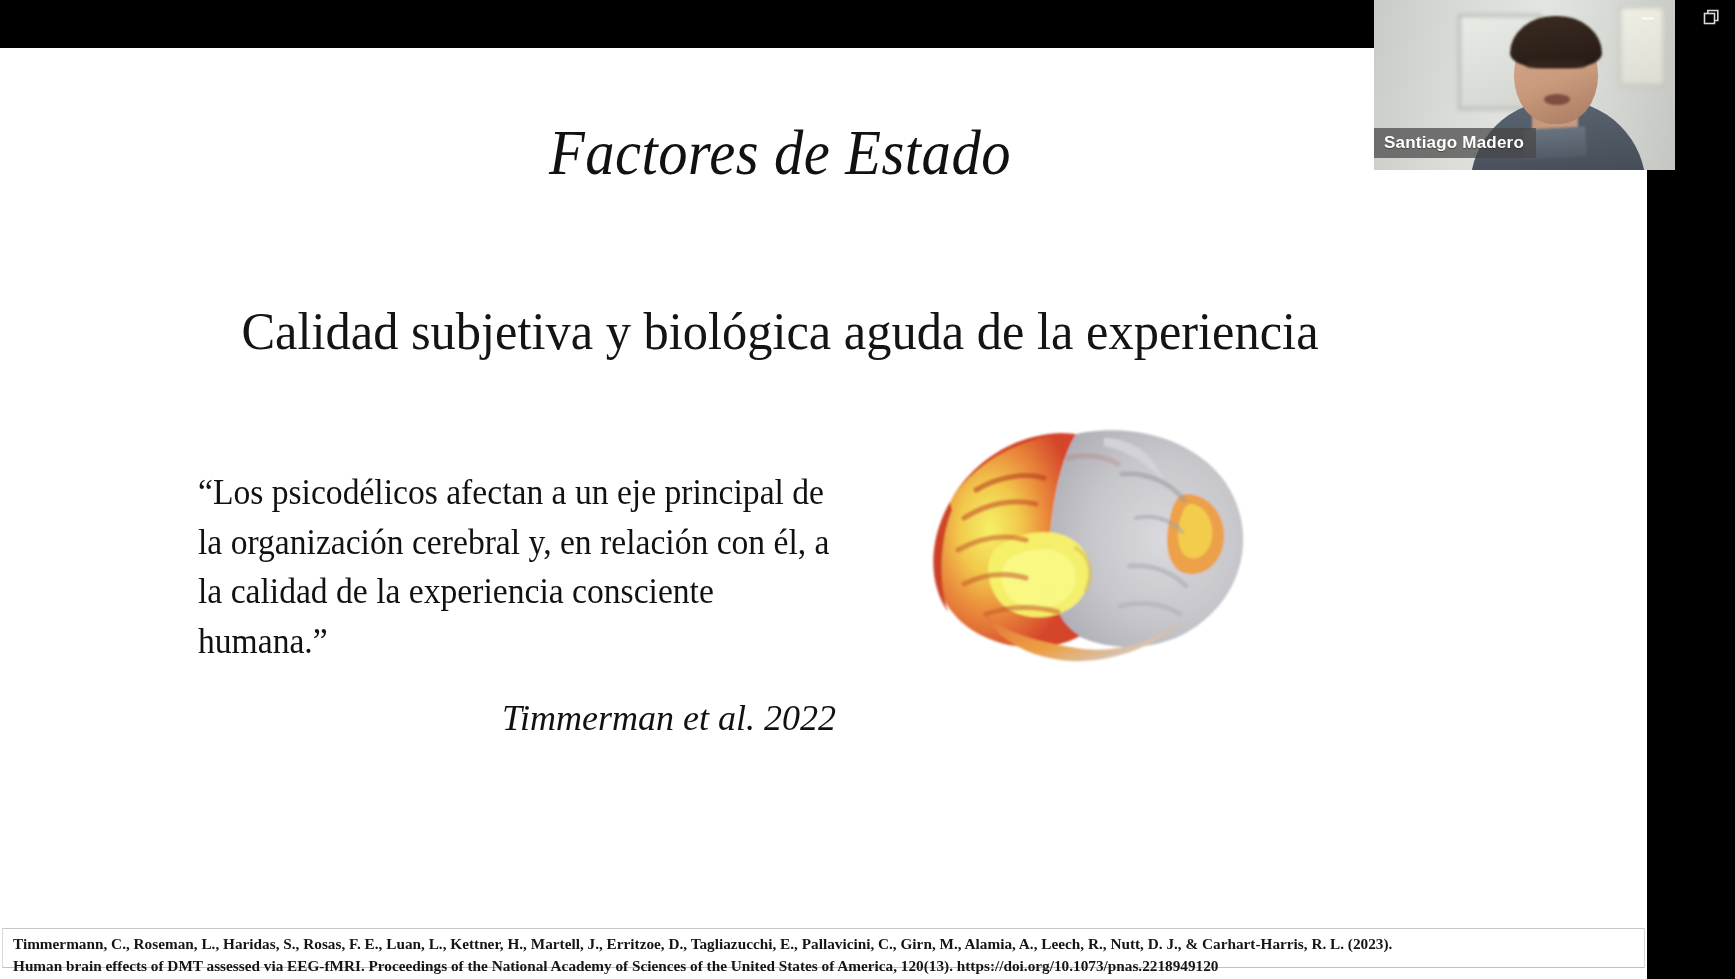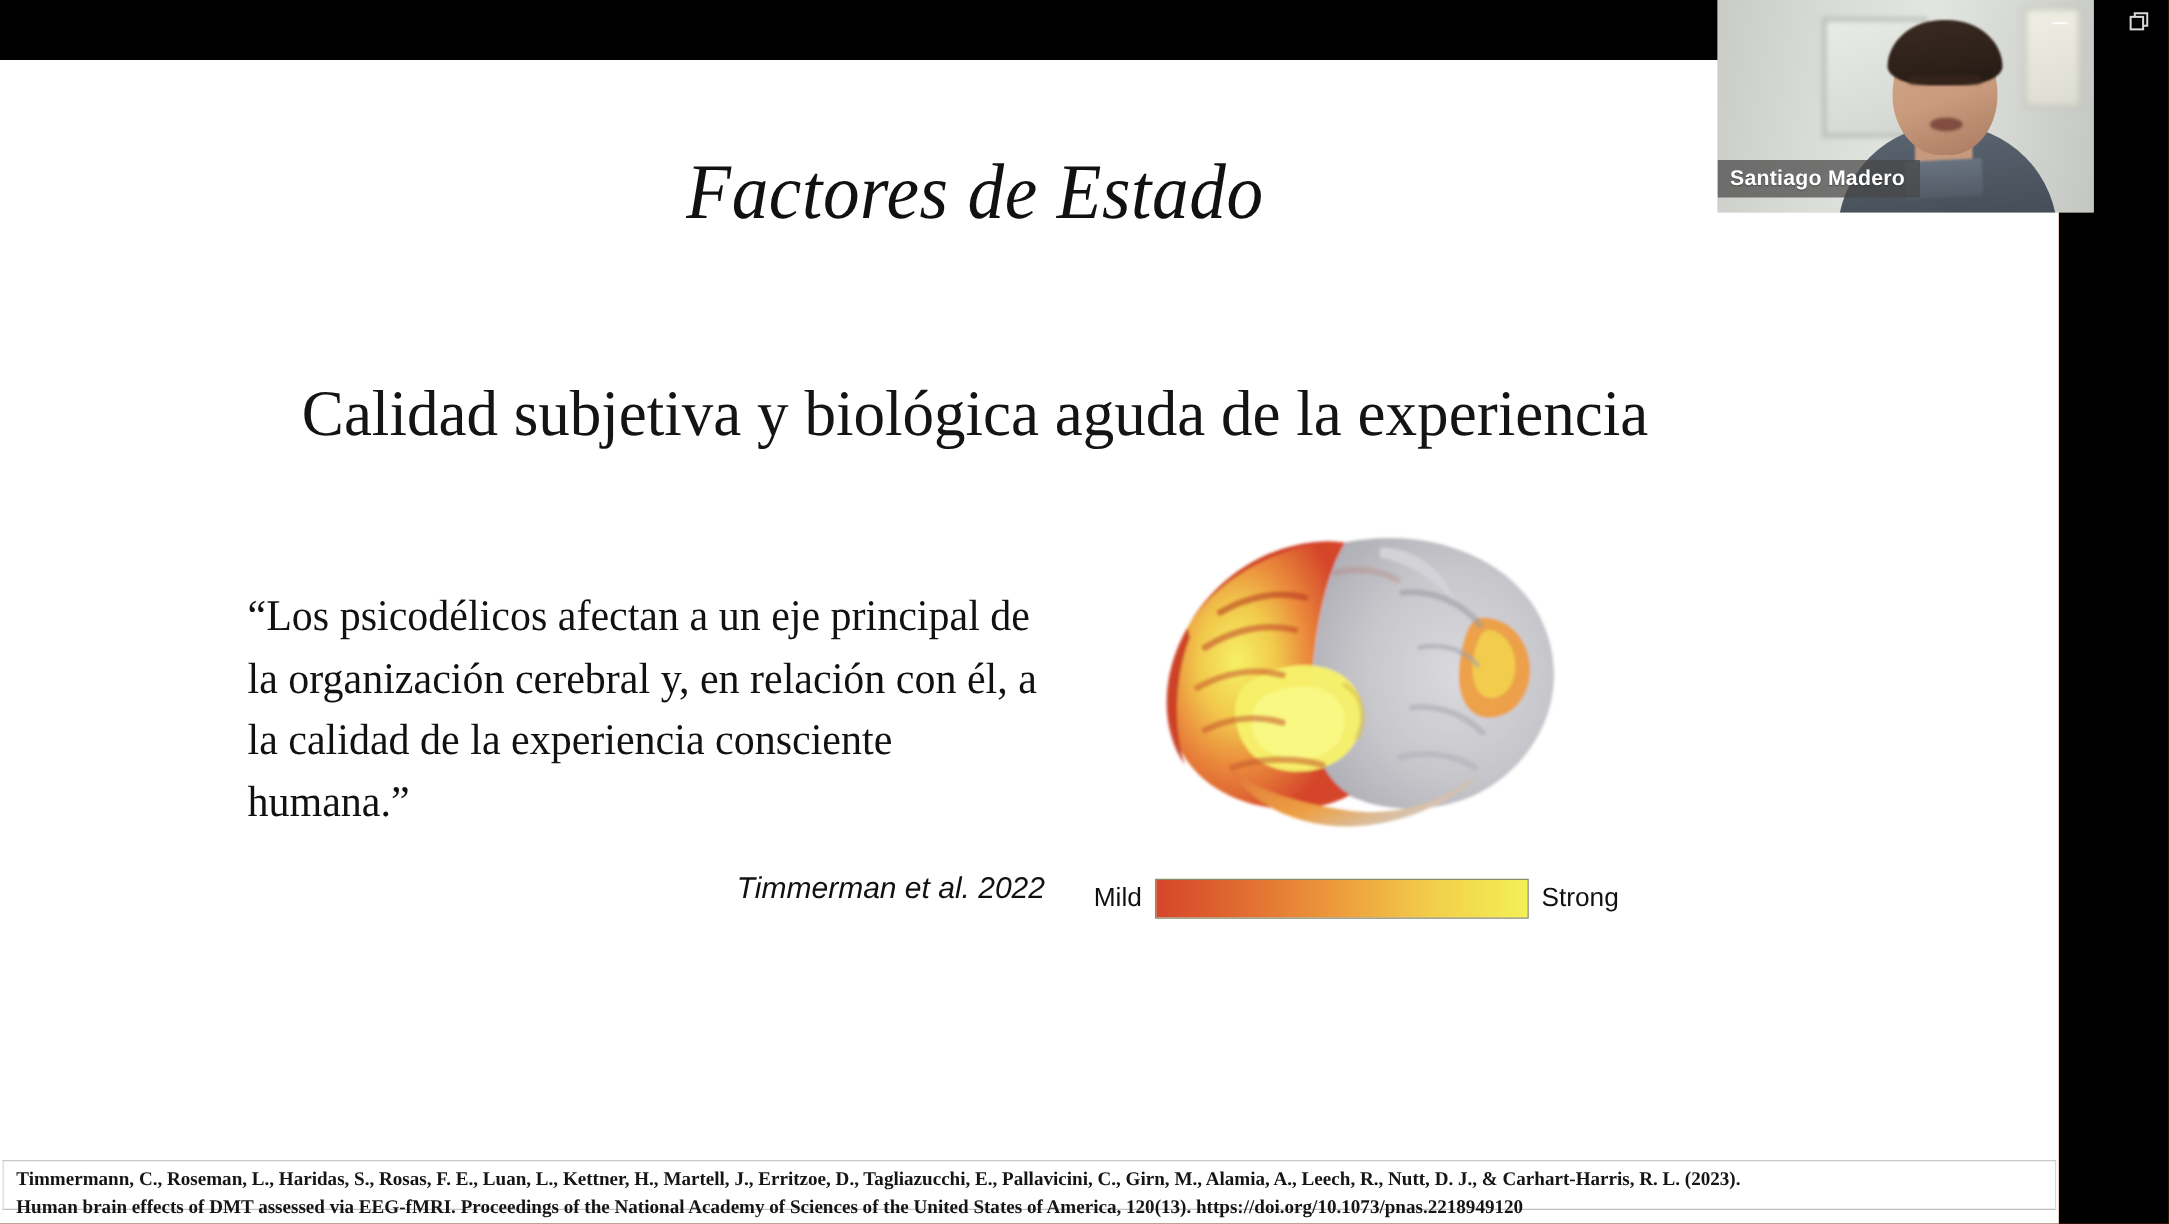--- a/index.html
+++ b/index.html
@@ -89,23 +89,23 @@
     line-height: 1.42;
     color: #111111;
     white-space: pre-line;
     transform: scaleX(0.96);
     transform-origin: left top;
   }
   #quote-attrib {
     margin-top: 30px;
     text-align: right;
     padding-right: 22px;
-    font-family: Liberation Sans, sans-serif;
+    font-family: Liberation Serif, serif;
     font-style: italic;
-    font-size: 24px;
+    font-size: 36px;
     color: #111111;
   }
 
   
   #figure {
     position: absolute;
     left: 880px;
     top: 350px;
     width: 430px;
     height: 480px;
@@ -392,25 +392,20 @@
             <path d="M256,120 C274,116 292,122 302,134" stroke="#A2A2AA" stroke-width="4"></path>
             <path d="M250,168 C272,166 292,174 306,188" stroke="#A8A8B0" stroke-width="5"></path>
             <path d="M240,208 C262,202 284,206 300,216" stroke="#AEAEB6" stroke-width="5"></path>
             <path d="M196,150 C210,158 214,176 206,192" stroke="#D8BD44" stroke-width="4"></path>
           </g>
 
           <ellipse cx="210" cy="268" rx="118" ry="12" fill="#ffffff" opacity="0.0"></ellipse>
         </svg>
       </div>
 
-      <div id="colorbar-row">
-        <span class="cb-label">Mild</span>
-        <div id="colorbar" style="background: linear-gradient(90deg, rgb(214, 69, 43) 0%, rgb(224, 106, 48) 22%, rgb(237, 154, 60) 48%, rgb(242, 206, 74) 74%, rgb(244, 240, 86) 100%);"></div>
-        <span class="cb-label">Strong</span>
-      </div>
 
     </div>
 
     <div id="citation-box">
       <div class="cite-line">Timmermann, C., Roseman, L., Haridas, S., Rosas, F. E., Luan, L., Kettner, H., Martell, J., Erritzoe, D., Tagliazucchi, E., Pallavicini, C., Girn, M., Alamia, A., Leech, R., Nutt, D. J., &amp; Carhart-Harris, R. L. (2023).</div>
       <div class="cite-line">Human brain effects of DMT assessed via EEG-fMRI. Proceedings of the National Academy of Sciences of the United States of America, 120(13). https://doi.org/10.1073/pnas.2218949120</div>
     </div>
   </div>
 
   <div id="video-tile">

